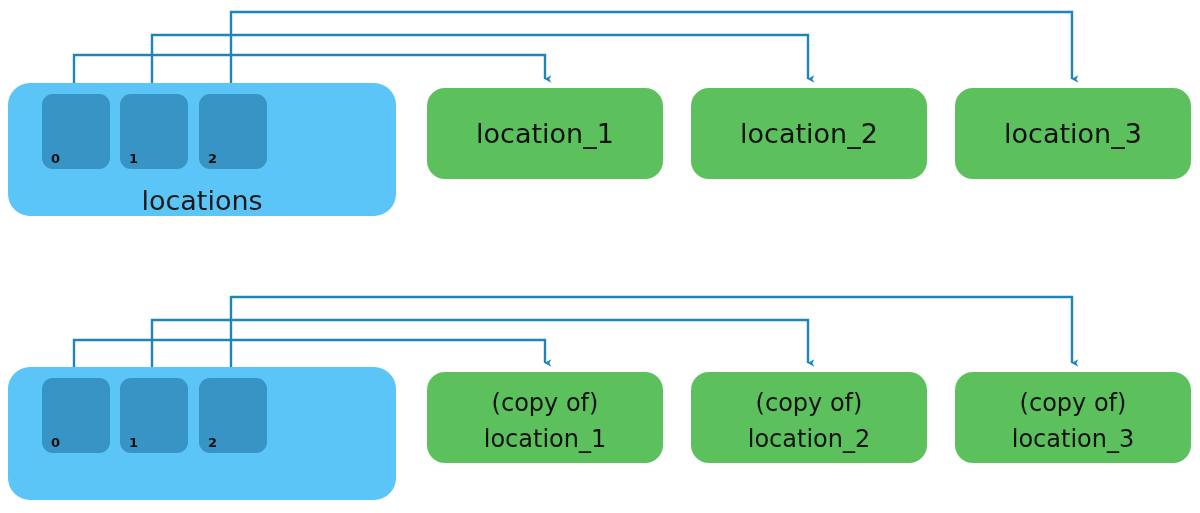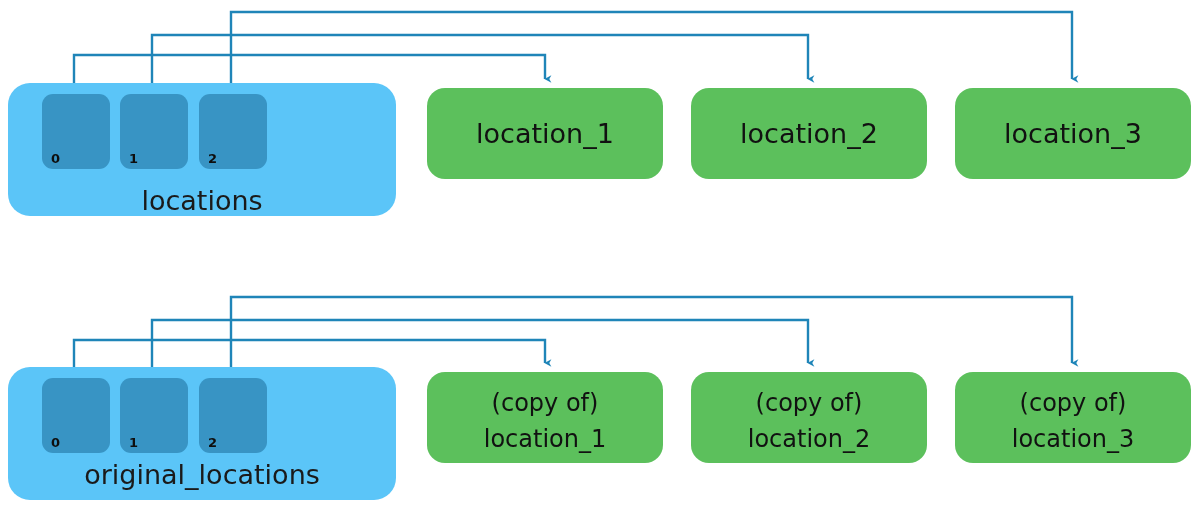--- a/index.html
+++ b/index.html
@@ -166,21 +166,20 @@
       </div>
 
       <div class="slot" style="left:112px; top:11px; width:68px; height:75px;">
         <span class="slot-index">1</span>
       </div>
 
       <div class="slot" style="left:191px; top:11px; width:68px; height:75px;">
         <span class="slot-index">2</span>
       </div>
 
-      <div class="list-name" style="top:94px;">original_locations</div>
     </div>
 
     <div class="target-box" style="left:427px; top:372px; width:236px; height:91px;">
       <span class="target-line small">(copy of)</span>
       <span class="target-line small">location_1</span>
     </div>
 
     <div class="target-box" style="left:691px; top:372px; width:236px; height:91px;">
       <span class="target-line small">(copy of)</span>
       <span class="target-line small">location_2</span>

